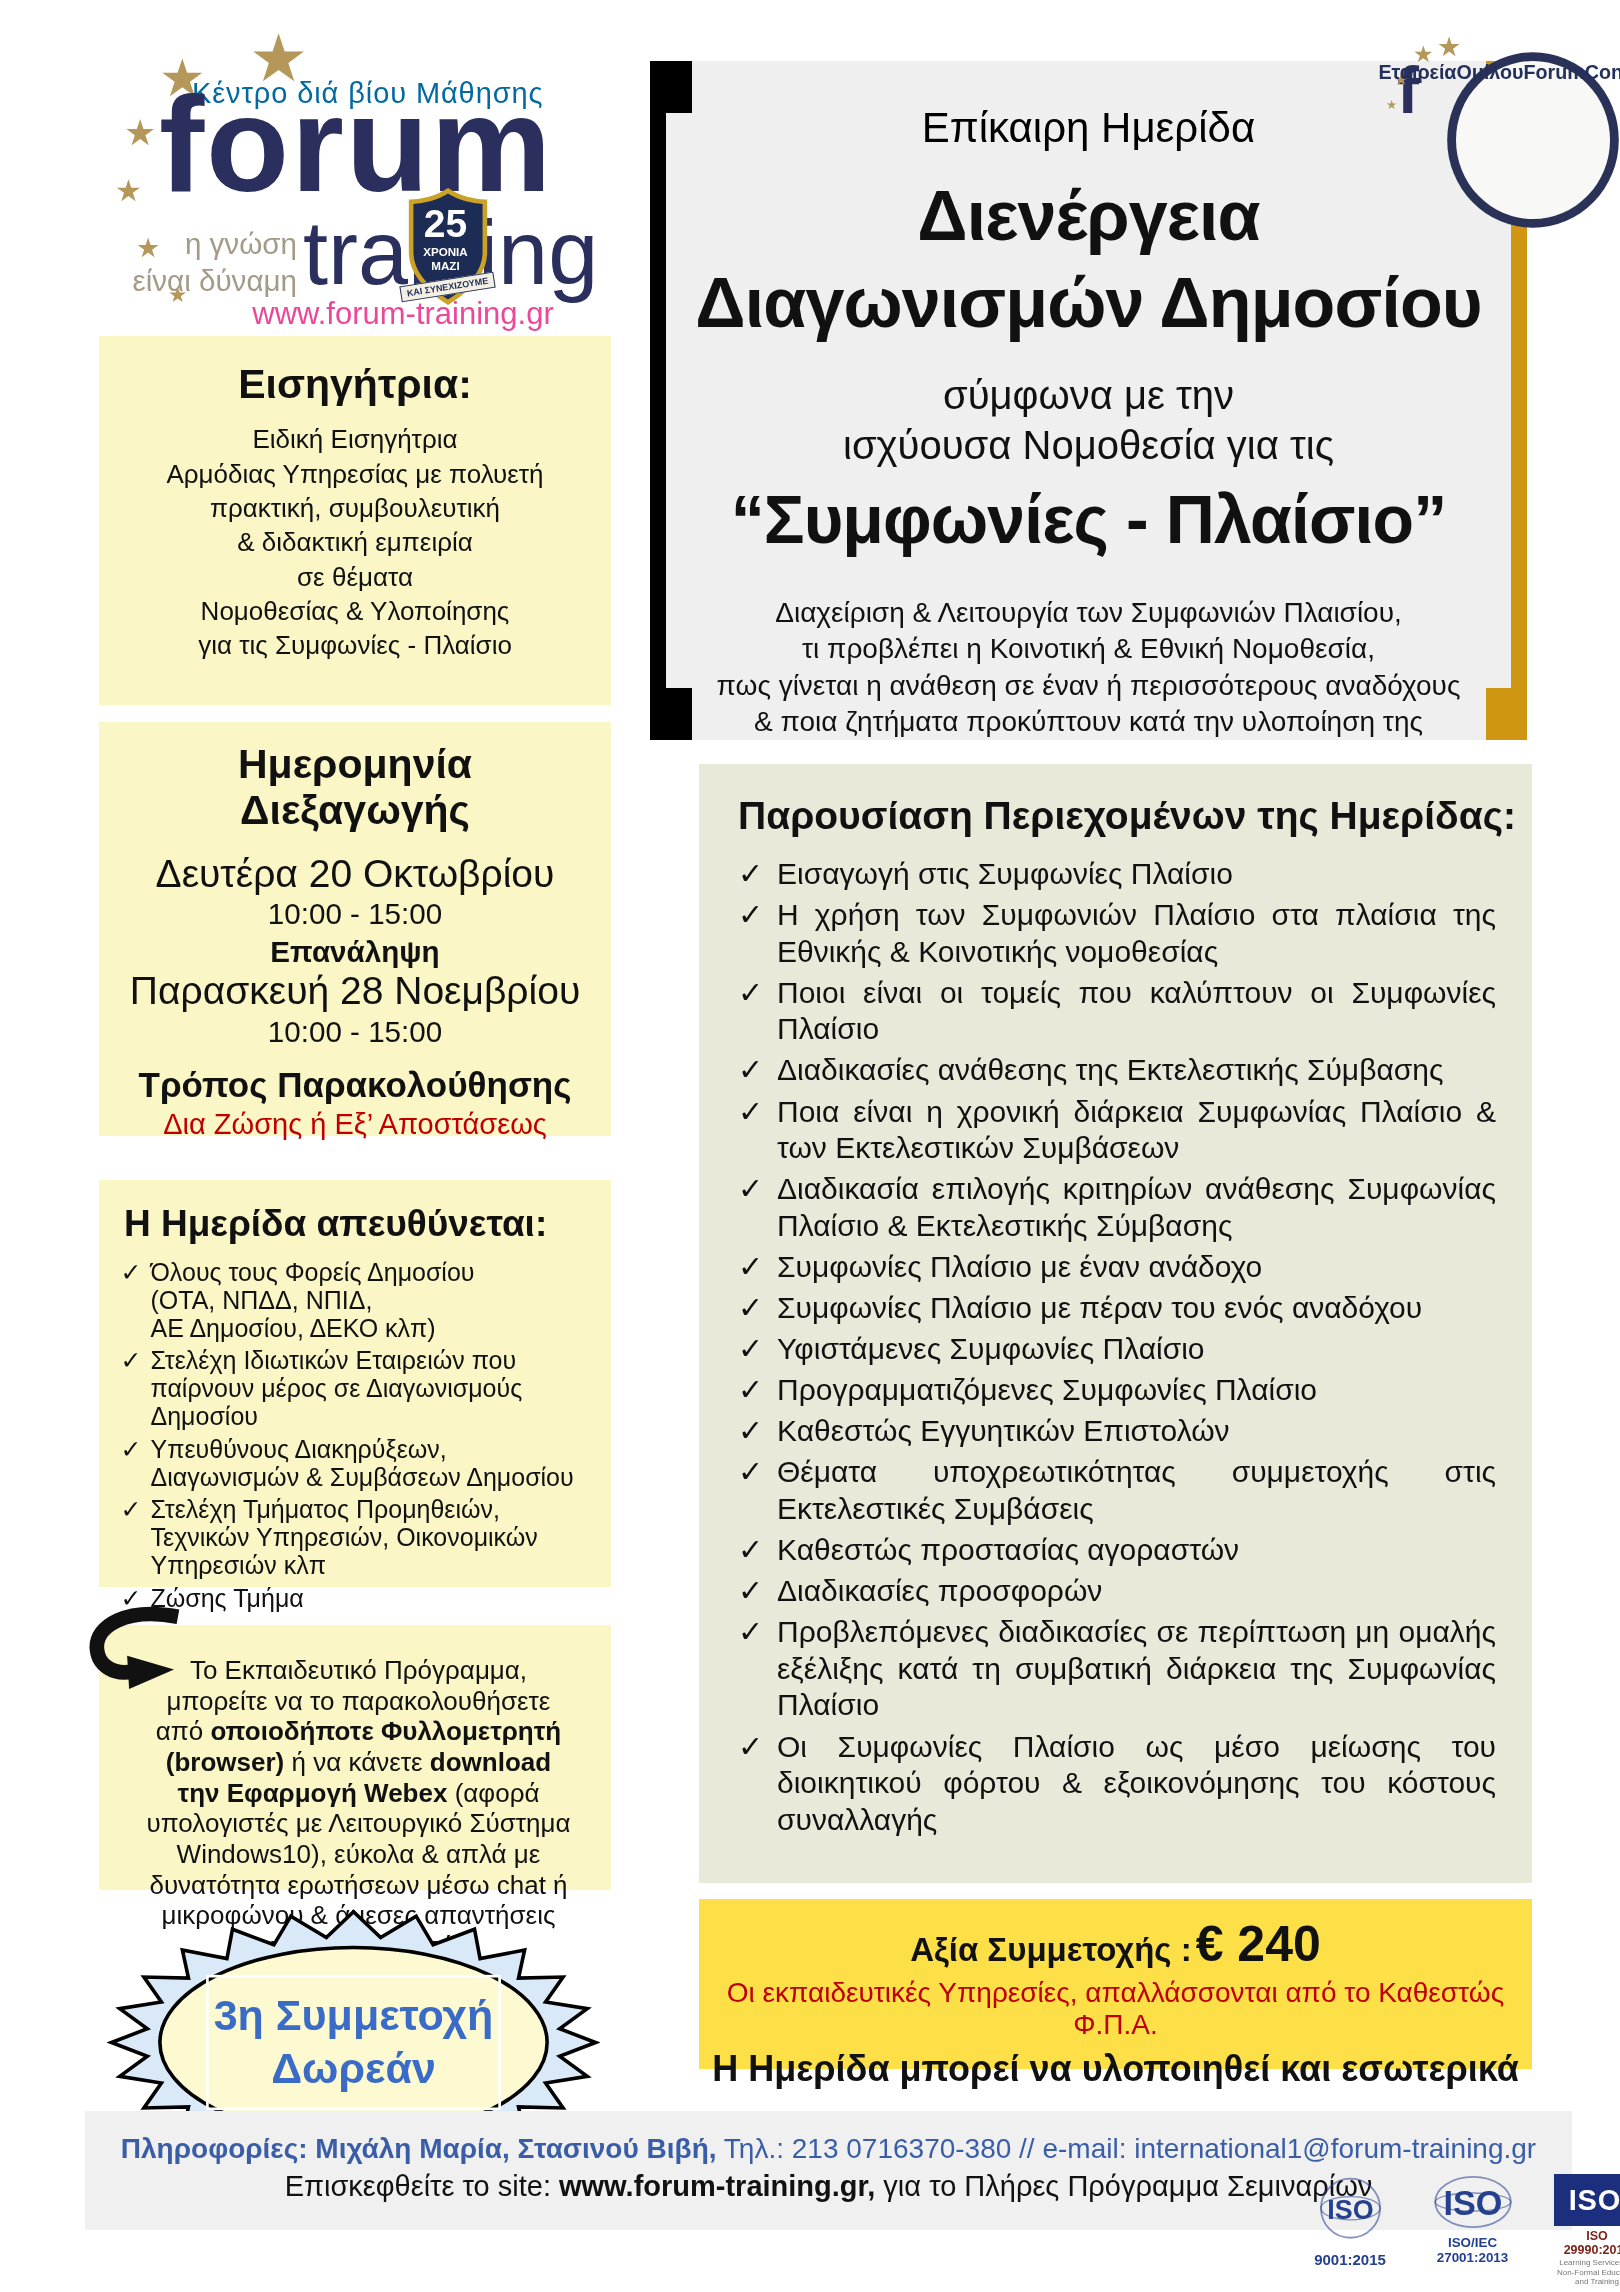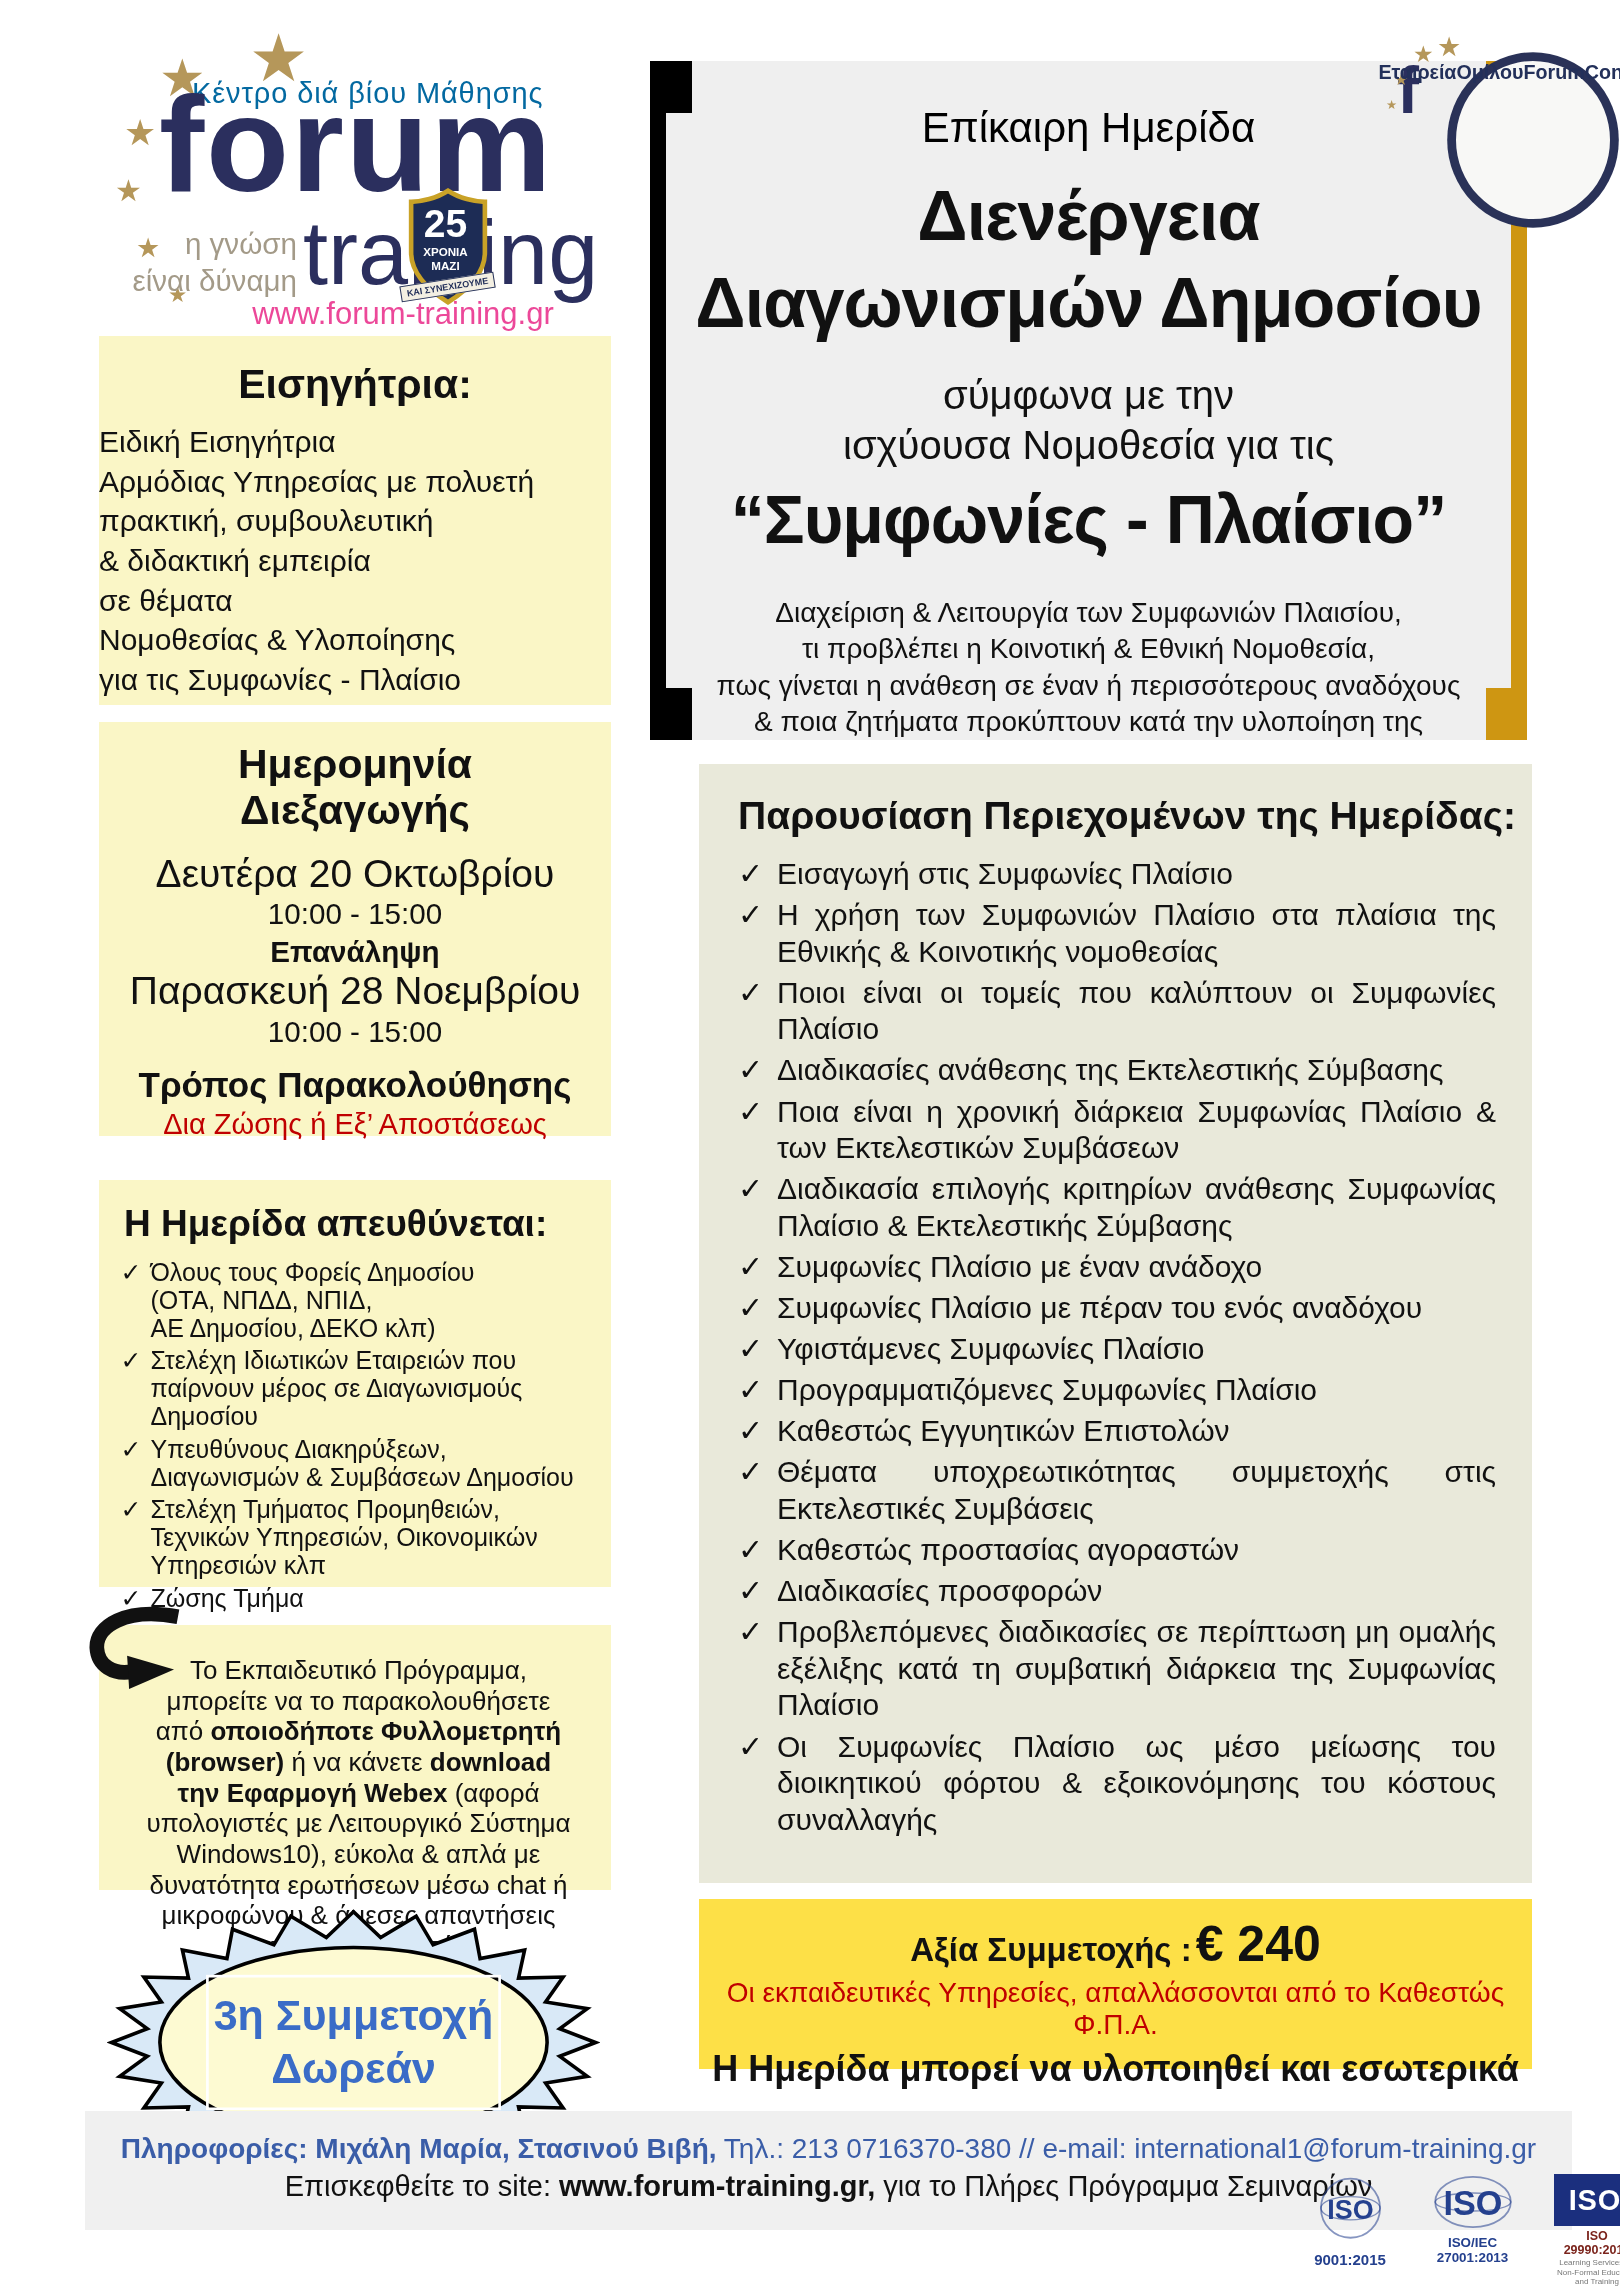--- a/index.html
+++ b/index.html
@@ -44,21 +44,21 @@
   
   .cbadge{left:1449px;top:54px;width:154px;height:158px;background:#f8f8f6;border:7.2px solid #2a3258;border-radius:50%;
     display:flex;flex-direction:row;justify-content:center;box-shadow:0 0 0 1.8px #2a3258;}
   .cbadge div{text-align:center;font-size:19.7px;font-weight:700;color:#23305a;line-height:1.2;}
   .minif{left:1397px;top:57px;font-size:66px;font-weight:700;color:#2b2f5e;line-height:1;}
 
   
   .ybox{left:99px;width:512px;background:#faf6c6;}
   .box-instructor{top:336px;height:369px;}
   .box-instructor h2{margin:25px 0 0;text-align:center;font-size:41px;}
-  .box-instructor .body{margin-top:14.3px;font-size:30px;line-height:1.32;}
+  .box-instructor .body{margin-top:14.3px;text-align:center;font-size:26px;line-height:1.32;}
   .box-schedule{top:722px;height:414px;}
   .box-schedule .h{margin-top:19.7px;text-align:center;font-size:41px;font-weight:700;line-height:1.12;}
   .sch-date{margin-top:18px;text-align:center;font-size:39px;}
   .sch-time{margin-top:1.8px;text-align:center;font-size:29.6px;}
   .sch-rep{margin-top:3.6px;text-align:center;font-size:29.6px;font-weight:700;}
   .sch-mode{margin-top:16px;text-align:center;font-size:35px;font-weight:700;}
   .sch-red{margin-top:3.6px;text-align:center;font-size:29px;color:#c00000;}
   .box-audience{top:1180px;height:407px;}
   .box-audience h2{margin:23px 0 0 25px;font-size:37px;}
   .alist{margin:12.5px 18px 0 21.5px;padding:0;list-style:none;}

